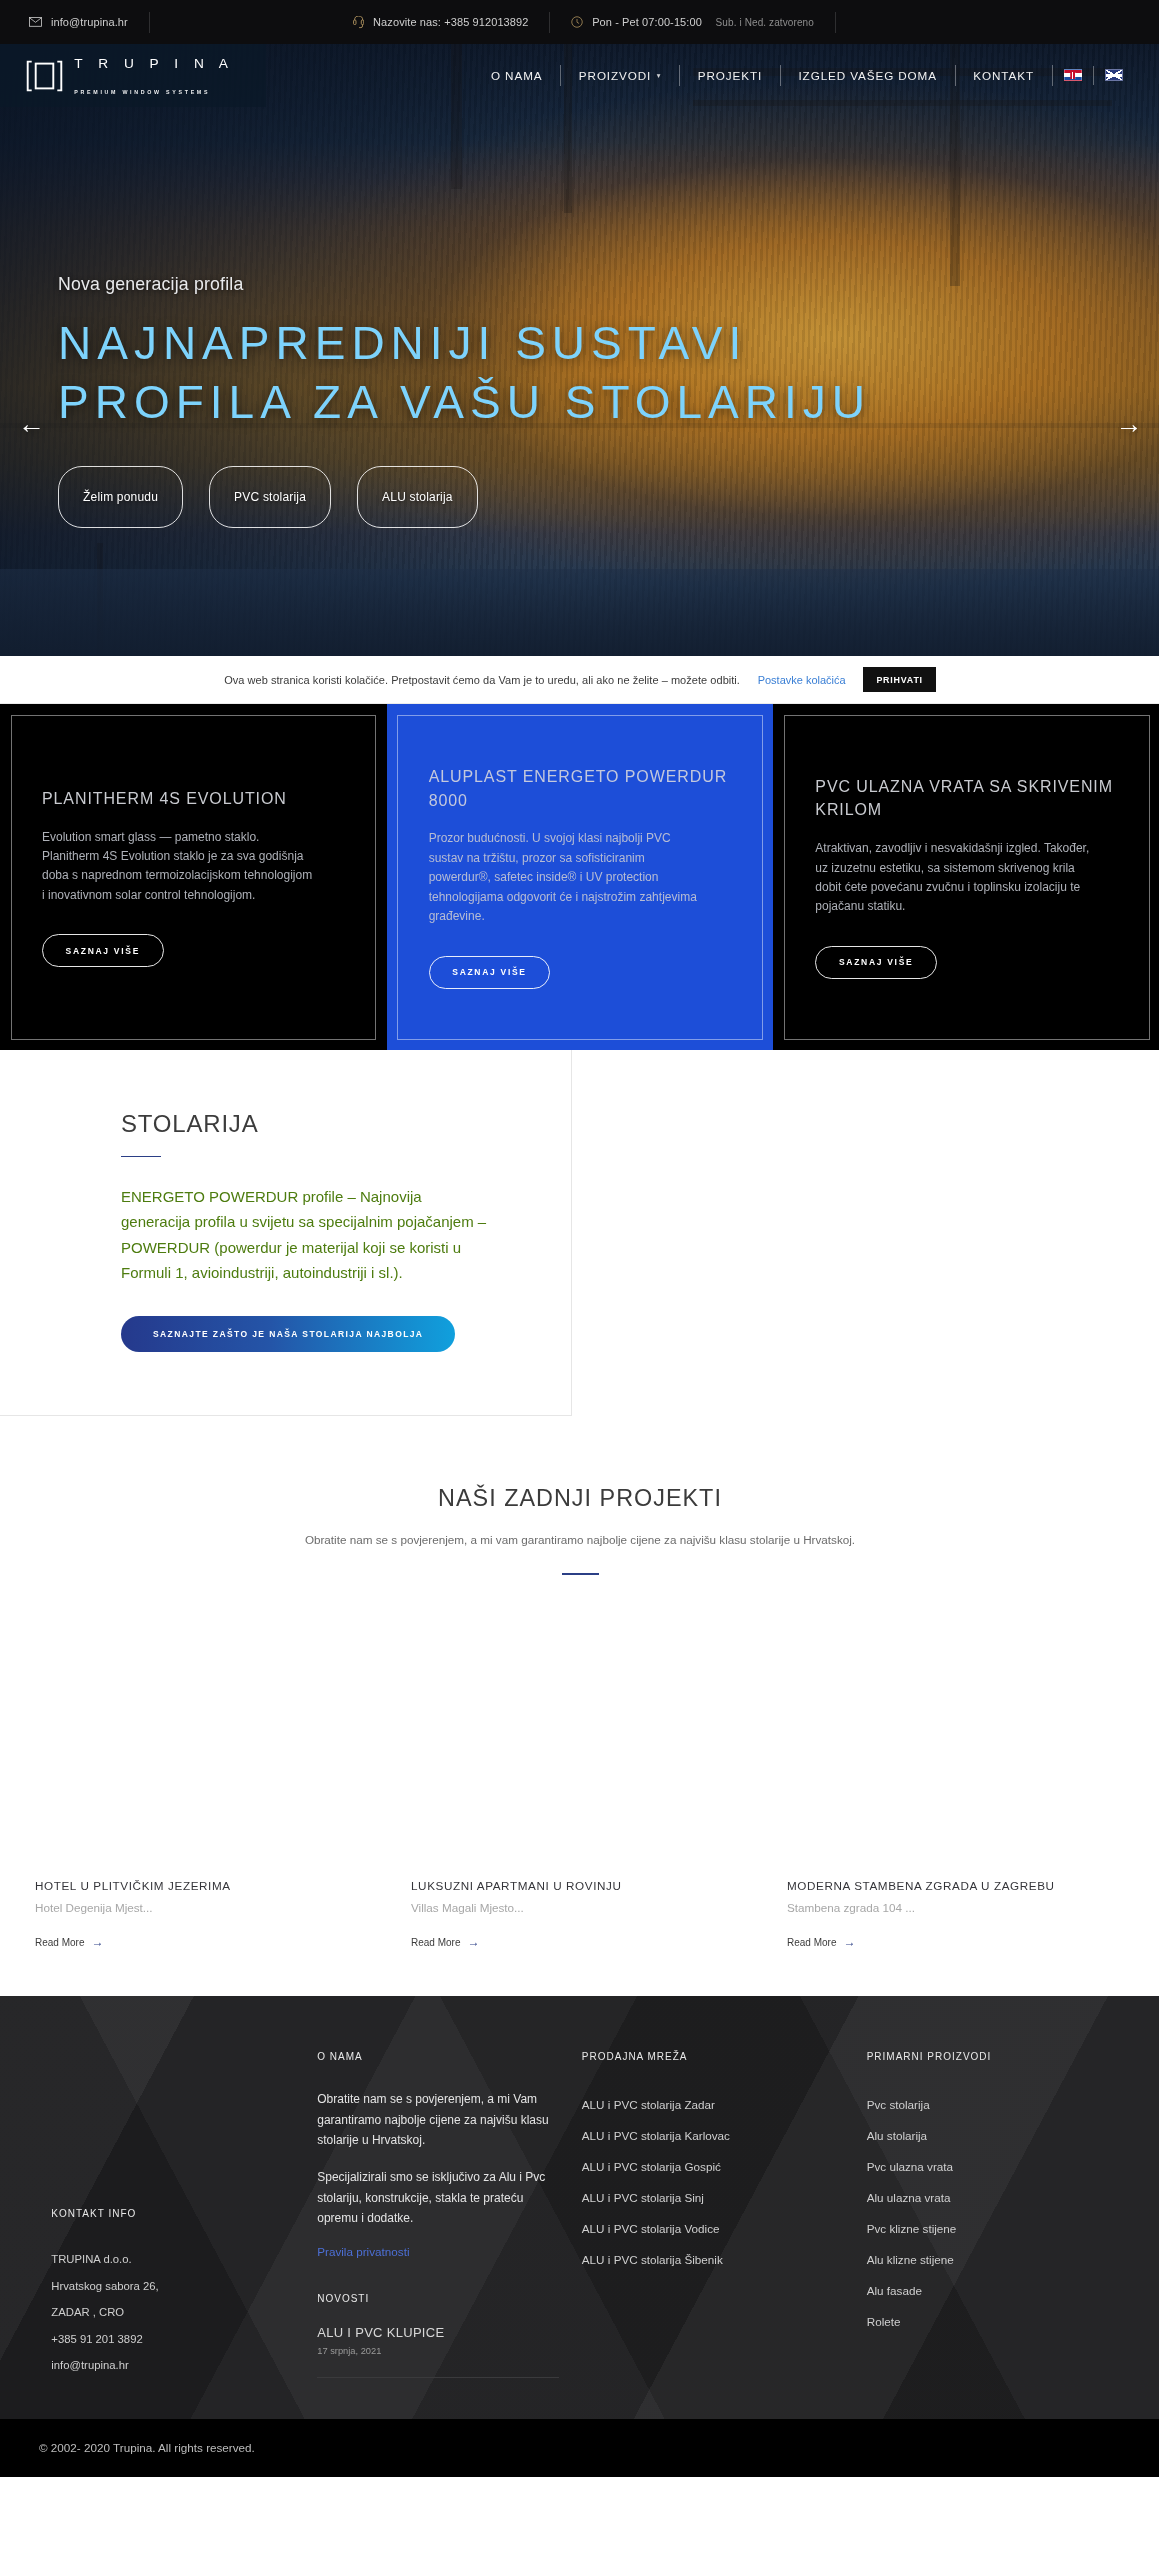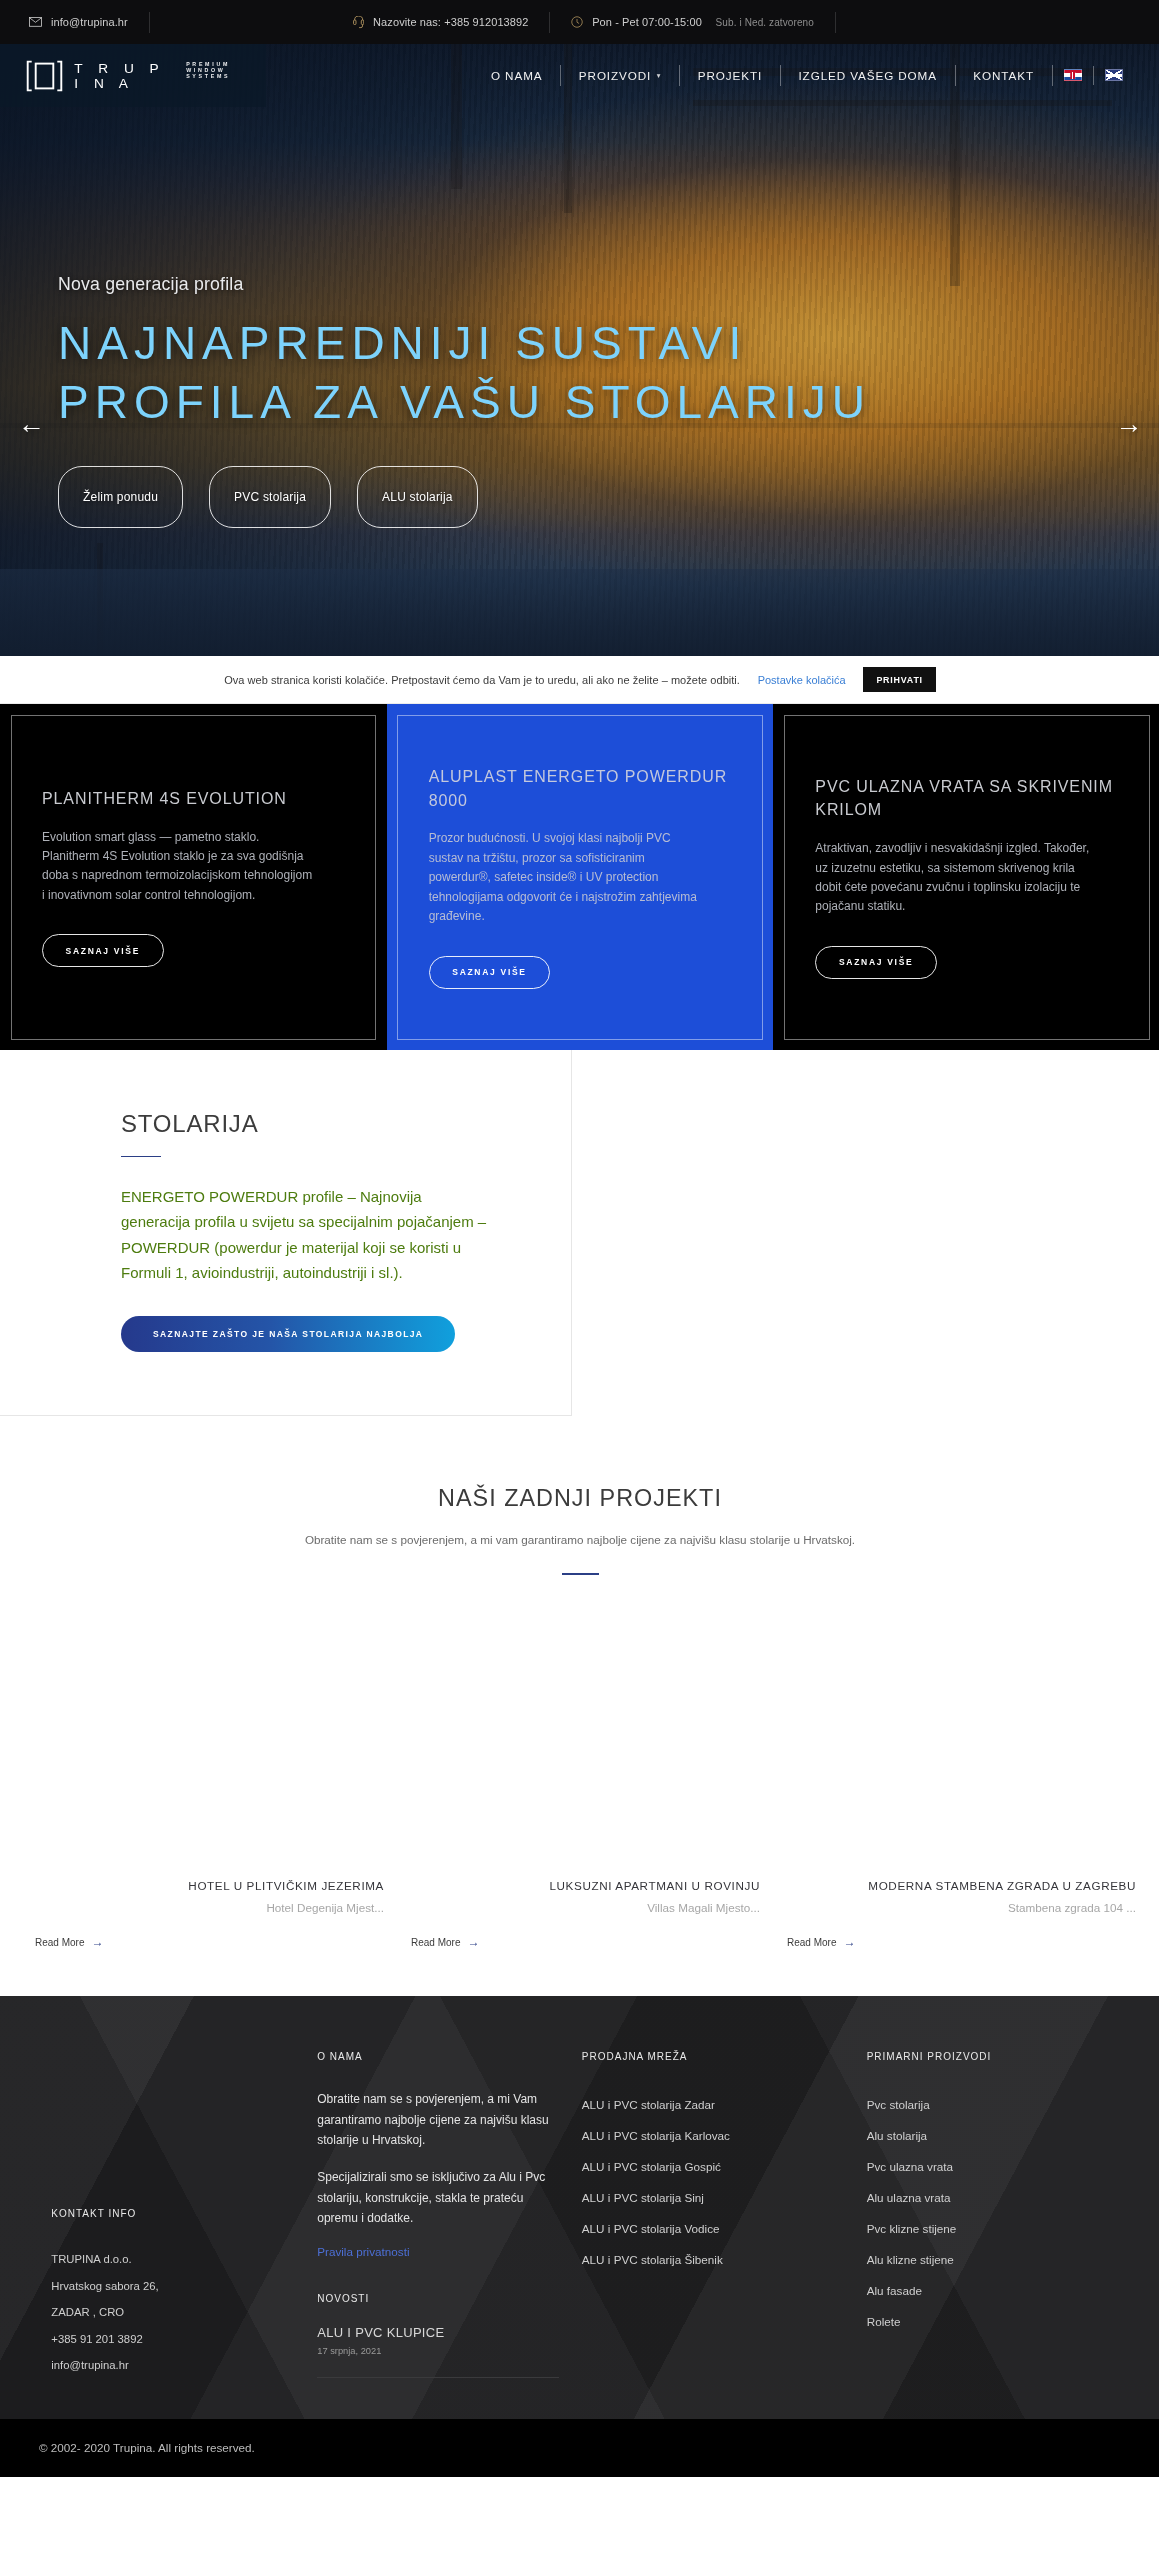--- a/index.html
+++ b/index.html
@@ -30,21 +30,21 @@
   .header {
     position:absolute; top:44px; left:0; width:1160px; height:63px;
     display:flex; align-items:center; z-index:30;
   }
   .logo-wrap {
     width:266px; height:63px; background:rgba(10,24,40,.78);
     display:flex; align-items:center; padding-left:26px;
   }
   .logo { display:flex; align-items:center; gap:11.3px; }
   .logo-mark { display:flex; align-items:center; }
-  .logo-txt { display:flex; flex-direction:row; gap:18px; }
+  .logo-txt { display:flex; flex-direction:column; gap:18px; }
   .logo-name { color:#fff; font-size:13.7px; letter-spacing:6px; font-weight:400; }
   .logo-sub { color:#ffffff; font-size:5.3px; letter-spacing:2.7px; font-weight:700; opacity:.93; }
 
   .nav { margin-left:auto; display:flex; align-items:center; padding-right:26px; }
   .nav-item {
     color:#f2f2f2; font-size:11.7px; letter-spacing:0.9px; padding:0 17.7px;
     display:flex; align-items:center; gap:5.6px; cursor:pointer; height:21px;
     border-right:0.8px solid rgba(255,255,255,.35);
   }
   .nav-item:first-child { border-left:0.8px solid rgba(255,255,255,.0); }
@@ -152,21 +152,21 @@
   }
   .stolarija-right { flex:1; background:#fff; }
 
   
   .projects { background:#fff; padding:69px 0 0; }
   .pj-head { text-align:center; }
   .pj-title { font-size:23.4px; color:#3b3b3b; font-weight:400; letter-spacing:1px; }
   .pj-sub { font-size:11.7px; color:#6c6c6c; margin-top:21px; }
   .pj-rule { width:37px; height:1.6px; background:#2b3f86; margin:27px auto 0; }
   .pj-grid { display:flex; gap:27px; padding:45px 35px 0; }
-  .pj-card { width:349px;text-align:right; }
+  .pj-card { width:349px; }
   .pj-thumb { width:349px; height:242px; background:#ffffff; }
   .pj-name { font-size:11.7px; color:#35353a; letter-spacing:0.6px; margin-top:17.7px; }
   .pj-desc { font-size:11.7px; color:#a7a7a7; margin-top:8.9px; }
   .pj-more { font-size:10px; color:#3c3c3c; margin-top:21px; display:flex; align-items:center; gap:7.2px; cursor:pointer; }
   .pj-more .ar { color:#2b3f86; font-size:12px; }
 
   
   .footer {
     margin-top:47px; background:#242426; position:relative; overflow:hidden;
     padding:55px 32px 40px;

